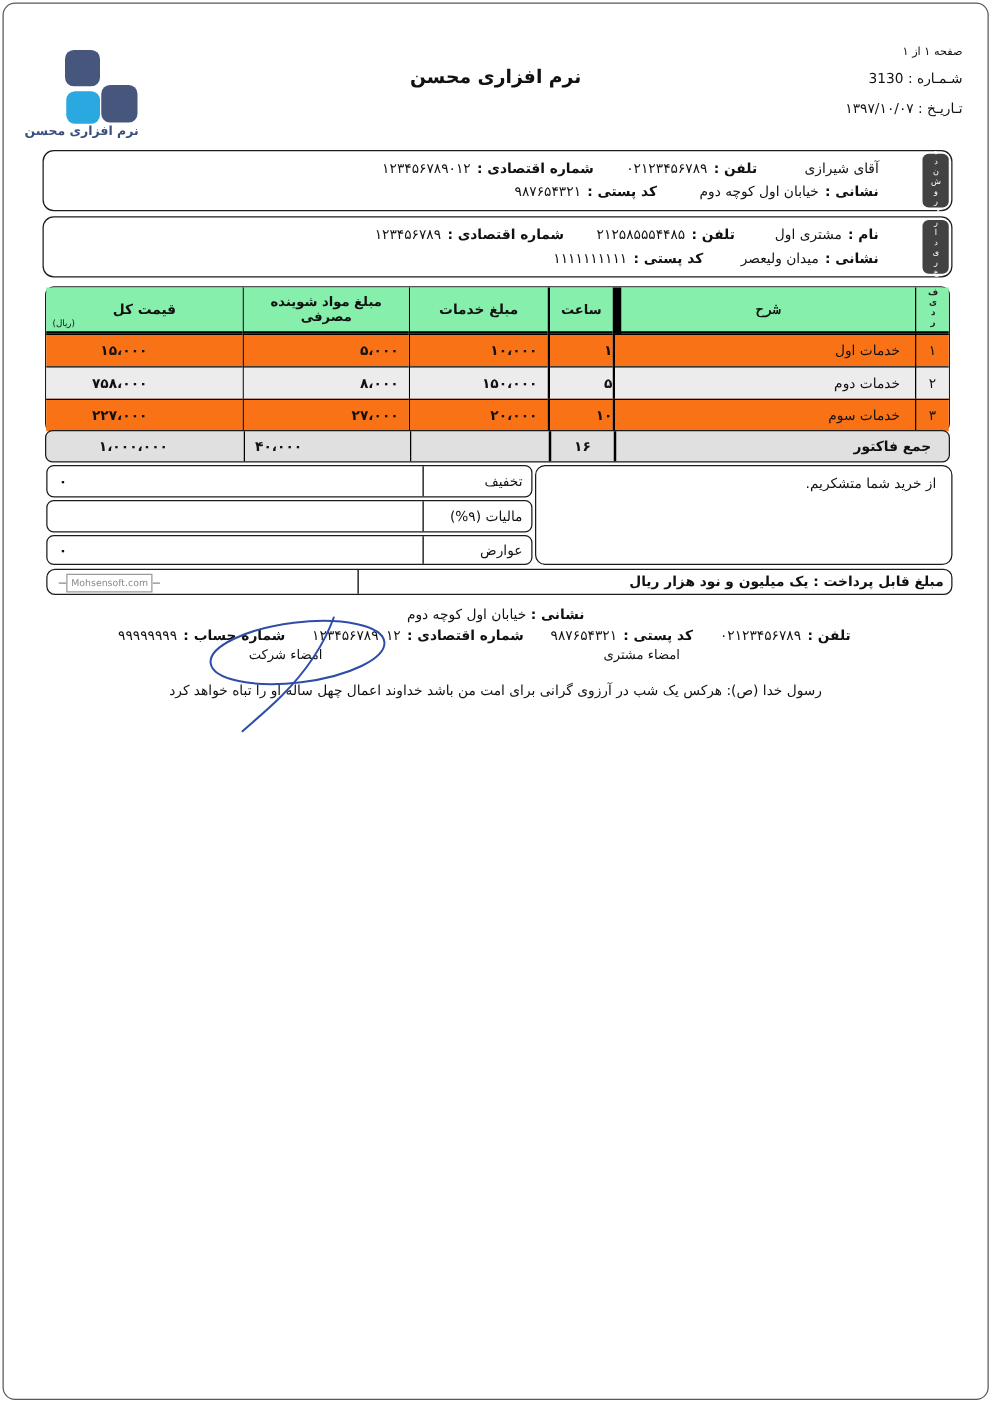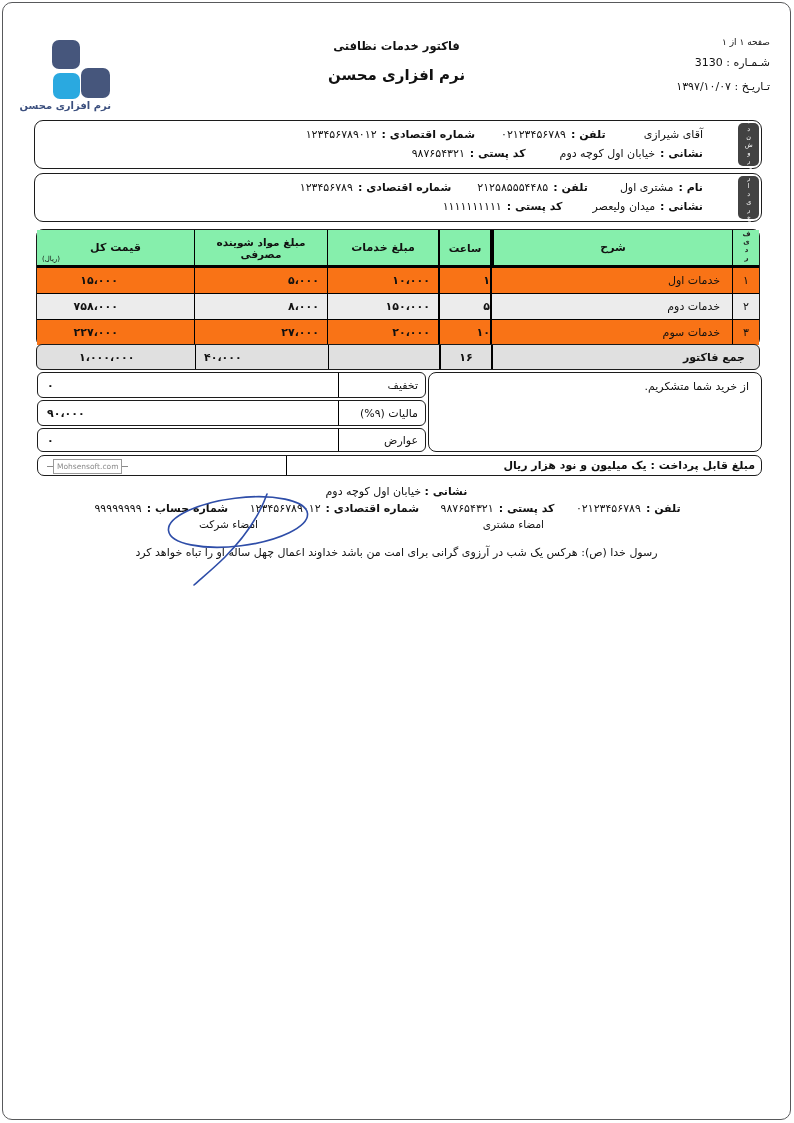--- a/index.html
+++ b/index.html
@@ -41,21 +41,21 @@
   .pair b { font-weight: bold; }
   
   table.items { position: absolute; top: 226px; right: 30px; width: 724px;
     border-collapse: separate; border-spacing: 0; table-layout: fixed;
     border: 1px solid #1c1c1c; border-radius: 7px; font-size: 11px; }
   table.items col.c-no { width: 27px; } table.items col.c-desc { width: 242px; }
   table.items col.c-hr { width: 52px; } table.items col.c-srv { width: 111px; }
   table.items col.c-mat { width: 133px; } table.items col.c-tot { width: 157px; }
   table.items th { background: #86efac; font-weight: bold; height: 34px; text-align: center;
     border-left: 1px solid #000; border-bottom: 2px solid #000; position: relative; }
-  table.items th:nth-child(2) { border-left: 4px solid #000000; }
+  table.items th:nth-child(2) { border-left: 7px solid #000000; font-family: Liberation Mono, monospace; }
   table.items th:nth-child(3) { border-left: 2px solid #000; font-size: 10.5px;}
   table.items th:nth-child(5) { font-size: 10.5px; }
   table.items th:last-child { border-left: none; }
   table.items td { height: 26px; border-left: 1px solid #000; background: #f97316; }
   table.items td:nth-child(2) { border-left: 2px solid #000; }
   table.items td:nth-child(3) { border-left: 2px solid #000; }
   table.items td:last-child { border-left: none; }
   table.items tr + tr td { border-top: 1px solid #000; }
   table.items tr.alt td { background: #ececec; }
   td.c-desc-cell { text-align: right; padding-right: 12px; }
@@ -113,21 +113,20 @@
       <span>شـمـاره :</span>
       <span>3130</span>
     </div>
     <div class="row">
       <span>تـاریـخ :</span>
       <span>۱۳۹۷/۱۰/۰۷</span>
     </div>
   </div>
 
   <div class="hdr-title">
-    <div class="t1">فاکتور خدمات نظافتی</div>
     <div class="t2">نرم افزاری محسن</div>
   </div>
 
   <div class="logo">
     <div class="sq sq1"></div>
     <div class="sq sq2"></div>
     <div class="sq sq3"></div>
     <div class="logo-txt">نرم افزاری محسن</div>
   </div>
 
@@ -253,21 +252,20 @@
   <div class="thanks-box">
     <span>از خرید شما متشکریم.</span>
   </div>
 
   <div class="adj-row adj-1">
     <div class="lbl">تخفیف</div>
     <div class="val">۰</div>
   </div>
   <div class="adj-row adj-2">
     <div class="lbl">مالیات (۹%)</div>
-    <div class="val">۹۰،۰۰۰</div>
   </div>
   <div class="adj-row adj-3">
     <div class="lbl">عوارض</div>
     <div class="val">۰</div>
   </div>
 
   <div class="payment">
     <div class="plbl">مبلغ قابل پرداخت : یک میلیون و نود هزار  ریال</div>
     <div class="pval">۱،۰۹۰،۰۰۰</div>
   </div>

